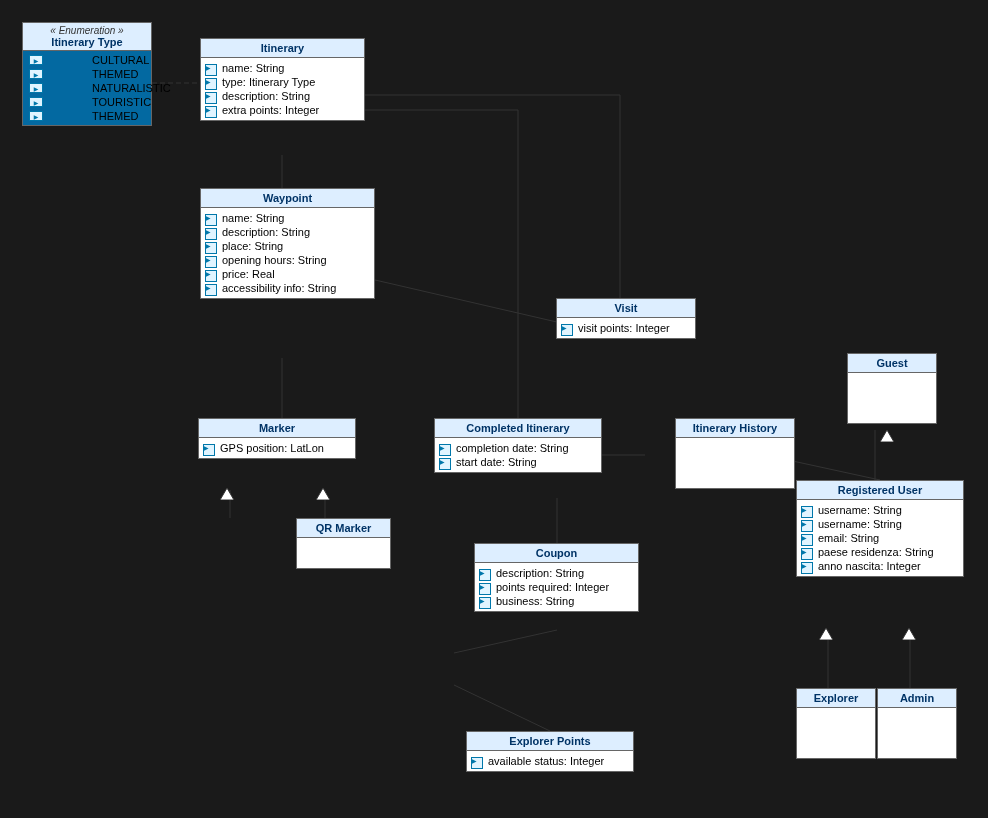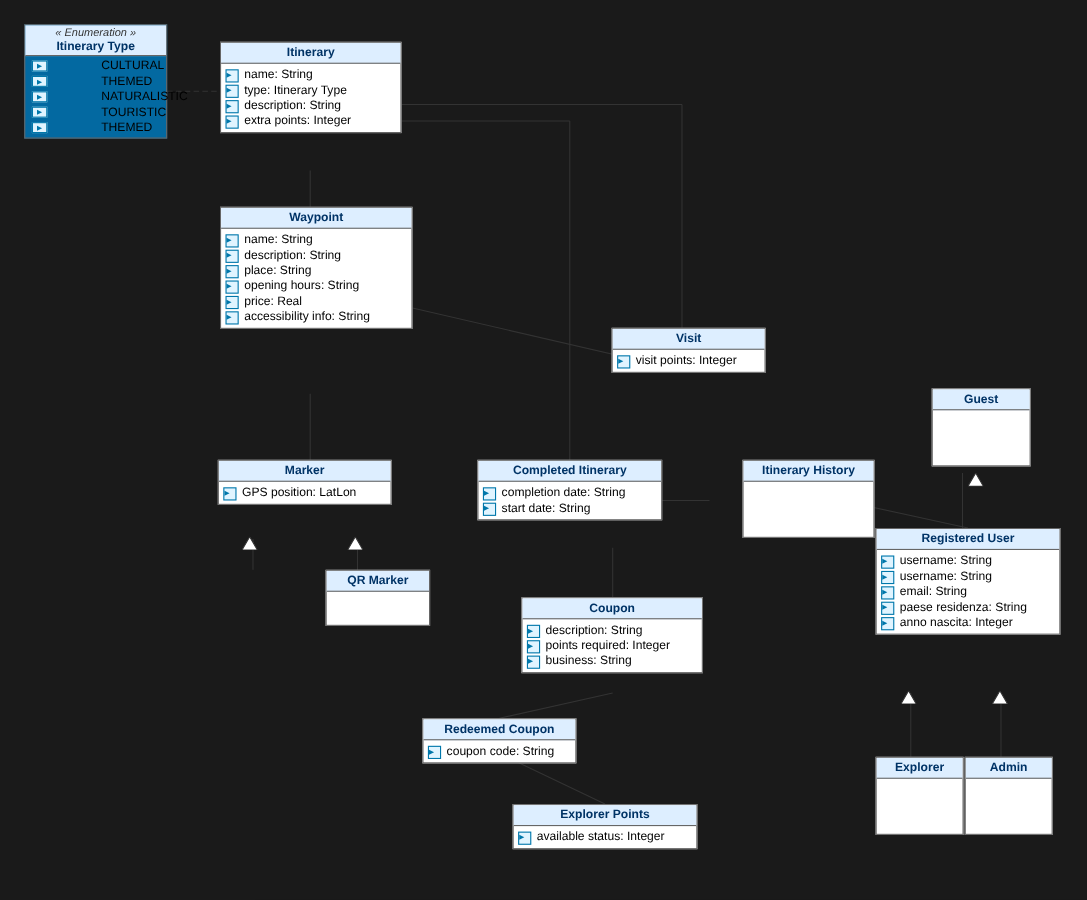--- a/index.html
+++ b/index.html
@@ -326,29 +326,20 @@
         <span class="attr-icon"></span>
         <span>points required: Integer</span>
       </div>
       <div class="uml-attr">
         <span class="attr-icon"></span>
         <span>business: String</span>
       </div>
     </div>
   </div>
 
-  <div class="uml-box" style="left:384px; top:653px; width:140px;">
-    <div class="uml-header">Redeemed Coupon</div>
-    <div class="uml-body">
-      <div class="uml-attr">
-        <span class="attr-icon"></span>
-        <span>coupon code: String</span>
-      </div>
-    </div>
-  </div>
 
   <div class="uml-box" style="left:466px; top:731px; width:168px;">
     <div class="uml-header">Explorer Points</div>
     <div class="uml-body">
       <div class="uml-attr">
         <span class="attr-icon"></span>
         <span>available status: Integer</span>
       </div>
     </div>
   </div>

